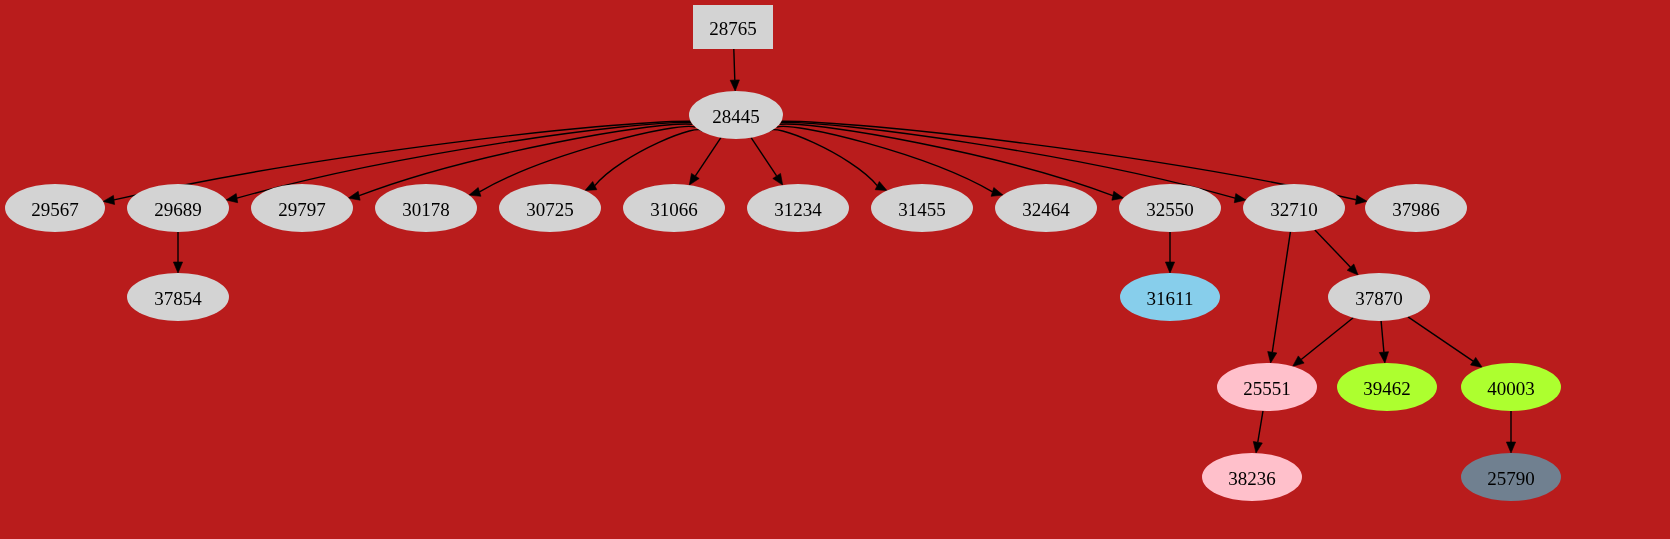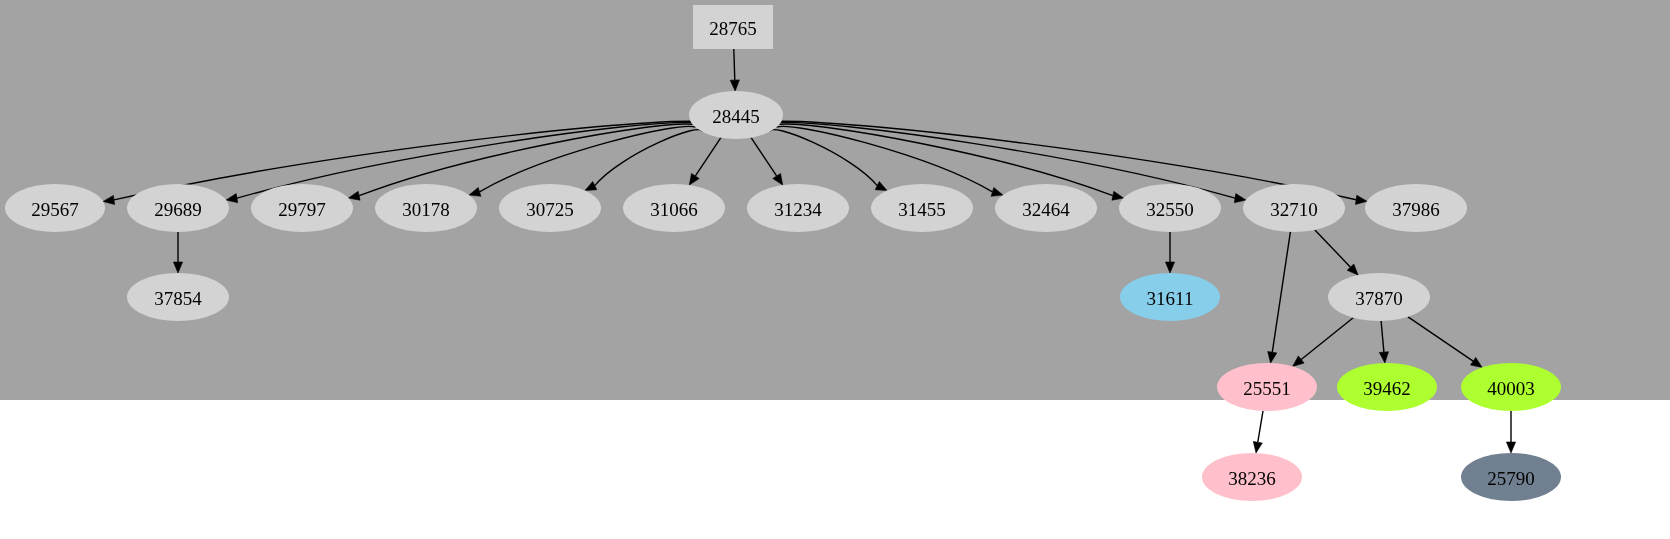--- a/index.html
+++ b/index.html
@@ -9,22 +9,22 @@
   }
   body {
     width: 1670px;
     height: 539px;
     font-family: "Liberation Serif", "DejaVu Serif", serif;
     overflow: hidden;
   }
   #graph-canvas {
     position: relative;
     width: 1670px;
-    height: 400px;
-    background: #a3a3a3;
+    height: 539px;
+    background: #b91c1c;
   }
   #graph-svg {
     position: absolute;
     top: 0;
     left: 0;
     width: 1670px;
     height: 539px;
   }
   .node-label {
     font-family: "Liberation Serif", "DejaVu Serif", serif;

